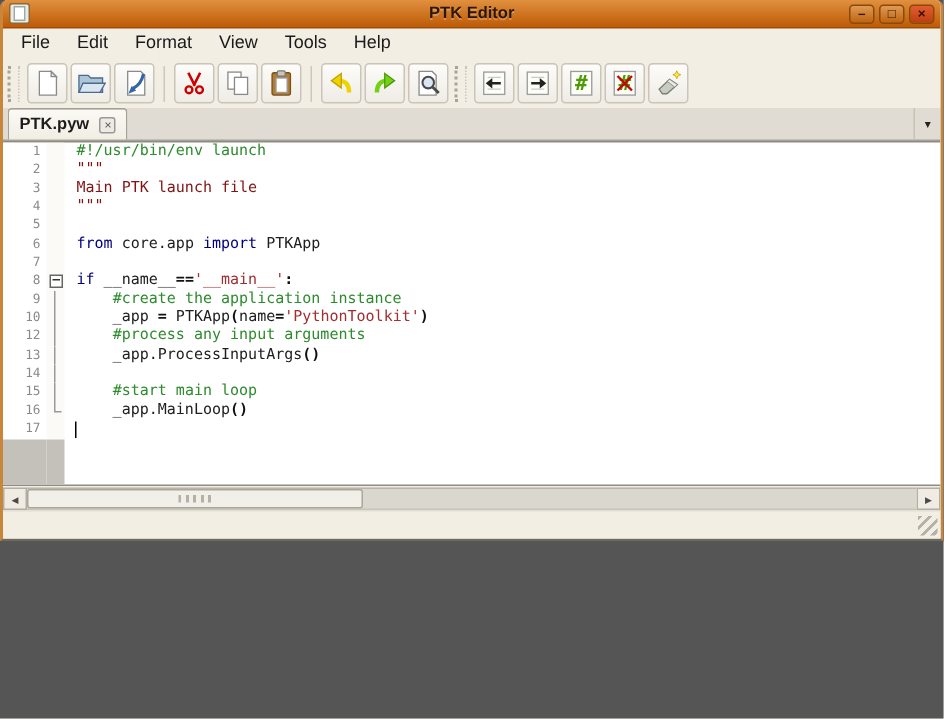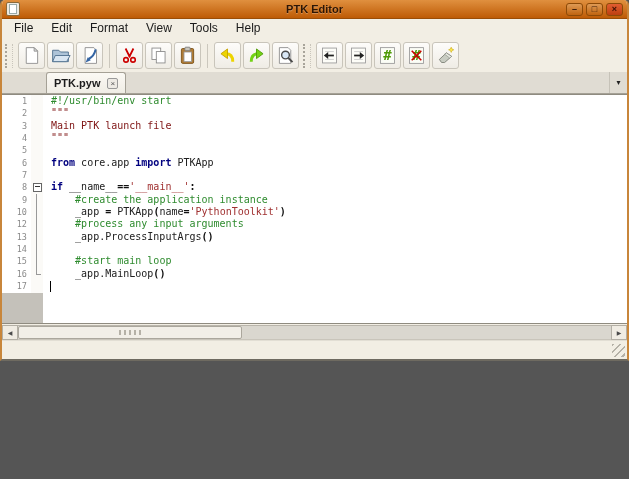--- a/index.html
+++ b/index.html
@@ -23,21 +23,21 @@
   .menu-item{font-size:12px;color:var(--c-menu_text,#1A1A1A);padding:2px 9px;cursor:default;}
   
   .toolbar-row{height:33px;flex:0 0 33px;display:flex;align-items:center;background:var(--c-window_bg,#F2EEE4);}
   .toolbar{display:flex;align-items:center;height:100%;}
   .thandle{width:5px;height:24px;margin:0 4px 0 3px;border-left:2px dotted #A8A49A;border-right:1px dotted #C9C5BB;}
   .tbtn{width:27px;height:27px;margin:0 1px;border:1px solid #C9C5BB;border-radius:3px;padding:0;
     background:linear-gradient(#FDFCFA,#EFECE5);display:flex;align-items:center;justify-content:center;}
   .tbtn svg{width:21px;height:21px;display:block;}
   .tsep{width:0;height:24px;border-left:1px solid #CBC7BD;margin:0 5px;}
   
-  .tabbar{height:21px;flex:0 0 21px;background:#E0DCD3;border-bottom:1px solid #A5A196;display:flex;align-items:center;position:relative;padding-left:41px;}
+  .tabbar{height:21px;flex:0 0 21px;background:#E0DCD3;border-bottom:1px solid #A5A196;display:flex;align-items:center;position:relative;}
   .tab{height:20px;margin-left:3px;padding:0 7px;display:flex;align-items:center;gap:7px;
     background:linear-gradient(#FBF9F4,#F0EDE5);border:1px solid #A5A196;border-bottom:none;border-radius:3px 3px 0 0;}
   .tab-label{font-size:11px;font-weight:bold;color:#1C1C1C;}
   .tab-close{width:11px;height:11px;border:1px solid #999;border-radius:2px;background:#EDEAE4;
     font-size:8px;line-height:9px;text-align:center;color:#555;padding:0;}
   .tab-dd{margin-left:auto;width:18px;height:100%;display:flex;align-items:center;justify-content:center;
     font-size:8px;color:#222;border-left:1px solid #C6C2B8;background:transparent;border-top:none;border-right:none;border-bottom:none;}
   
   .editor{flex:1 1 auto;display:flex;flex-direction:column;background:var(--c-editor_bg,#fff);
     border:1px solid #8F8B80;border-left:none;border-right:none;overflow:hidden;}
@@ -50,21 +50,21 @@
   .fold.end::before{content:"";position:absolute;left:5px;top:0;height:6px;width:1px;background:#999;}
   .fold.end::after{content:"";position:absolute;left:5px;top:6px;width:5px;height:1px;background:#999;}
   .fbox{width:7px;height:7px;border:1px solid #666;background:#fff;position:absolute;left:2px;top:2px;}
   .fbox::after{content:"";position:absolute;left:1px;right:1px;top:2px;height:1px;background:#333;}
   .filler .num,.filler .fold{background:var(--c-margin_below,#C4C1BA);}
   .code{flex:1;position:relative;padding-left:8px;font-family:"DejaVu Sans Mono",monospace;
     font-size:10px;line-height:12.35px;white-space:pre;color:var(--c-plain,#202020);}
   .seg.comment{color:var(--c-comment,#2E8B2E);}
   .seg.docstring{color:var(--c-docstring,#7F1414);}
   .seg.string{color:var(--c-string,#A03030);}
-  .seg.keyword{color:var(--c-keyword,#00007F);font-weight:bold;}
+  .seg.keyword{color:var(--c-keyword,#00007F);font-weight:normal;}
   .seg.operator{font-weight:bold;color:#111;}
   .caret{position:absolute;left:7px;top:1px;bottom:1px;width:1px;background:#000;}
   
   .hscroll{height:15px;flex:0 0 15px;display:flex;margin-top:1px;}
   .sbtn{width:16px;flex:0 0 16px;background:#F0ECE3;border:1px solid #B3AFA5;font-size:6px;color:#4a4a4a;
     display:flex;align-items:center;justify-content:center;padding:0;}
   .strack{flex:1;background:#DAD7CF;border-top:1px solid #B9B5AB;border-bottom:1px solid #C9C5BB;position:relative;}
   .sthumb{position:absolute;left:0;top:0;bottom:0;width:222px;background:#F2EFE8;border:1px solid #ABA79D;border-radius:2px;}
   .sthumb::after{content:"";position:absolute;left:50%;top:3px;bottom:3px;width:22px;margin-left:-11px;
     background:repeating-linear-gradient(90deg,#B5B1A7 0 2px,transparent 2px 5px);}
@@ -237,21 +237,21 @@
     </div>
     <button class="tab-dd">
         <span>▾</span>
       </button>
   </div>
 
   <div class="editor" id="editor">
       <div class="row">
         <div class="num">1</div>
         <div class="fold"></div>
-        <div class="code"><span class="seg comment">#!/usr/bin/env start</span></div>
+        <div class="code"><span class="seg comment">#!/usr/bin/env launch</span></div>
       </div>
       <div class="row">
         <div class="num">2</div>
         <div class="fold"></div>
         <div class="code"><span class="seg docstring">"""</span></div>
       </div>
       <div class="row">
         <div class="num">3</div>
         <div class="fold"></div>
         <div class="code"><span class="seg docstring">Main PTK launch file</span></div>

